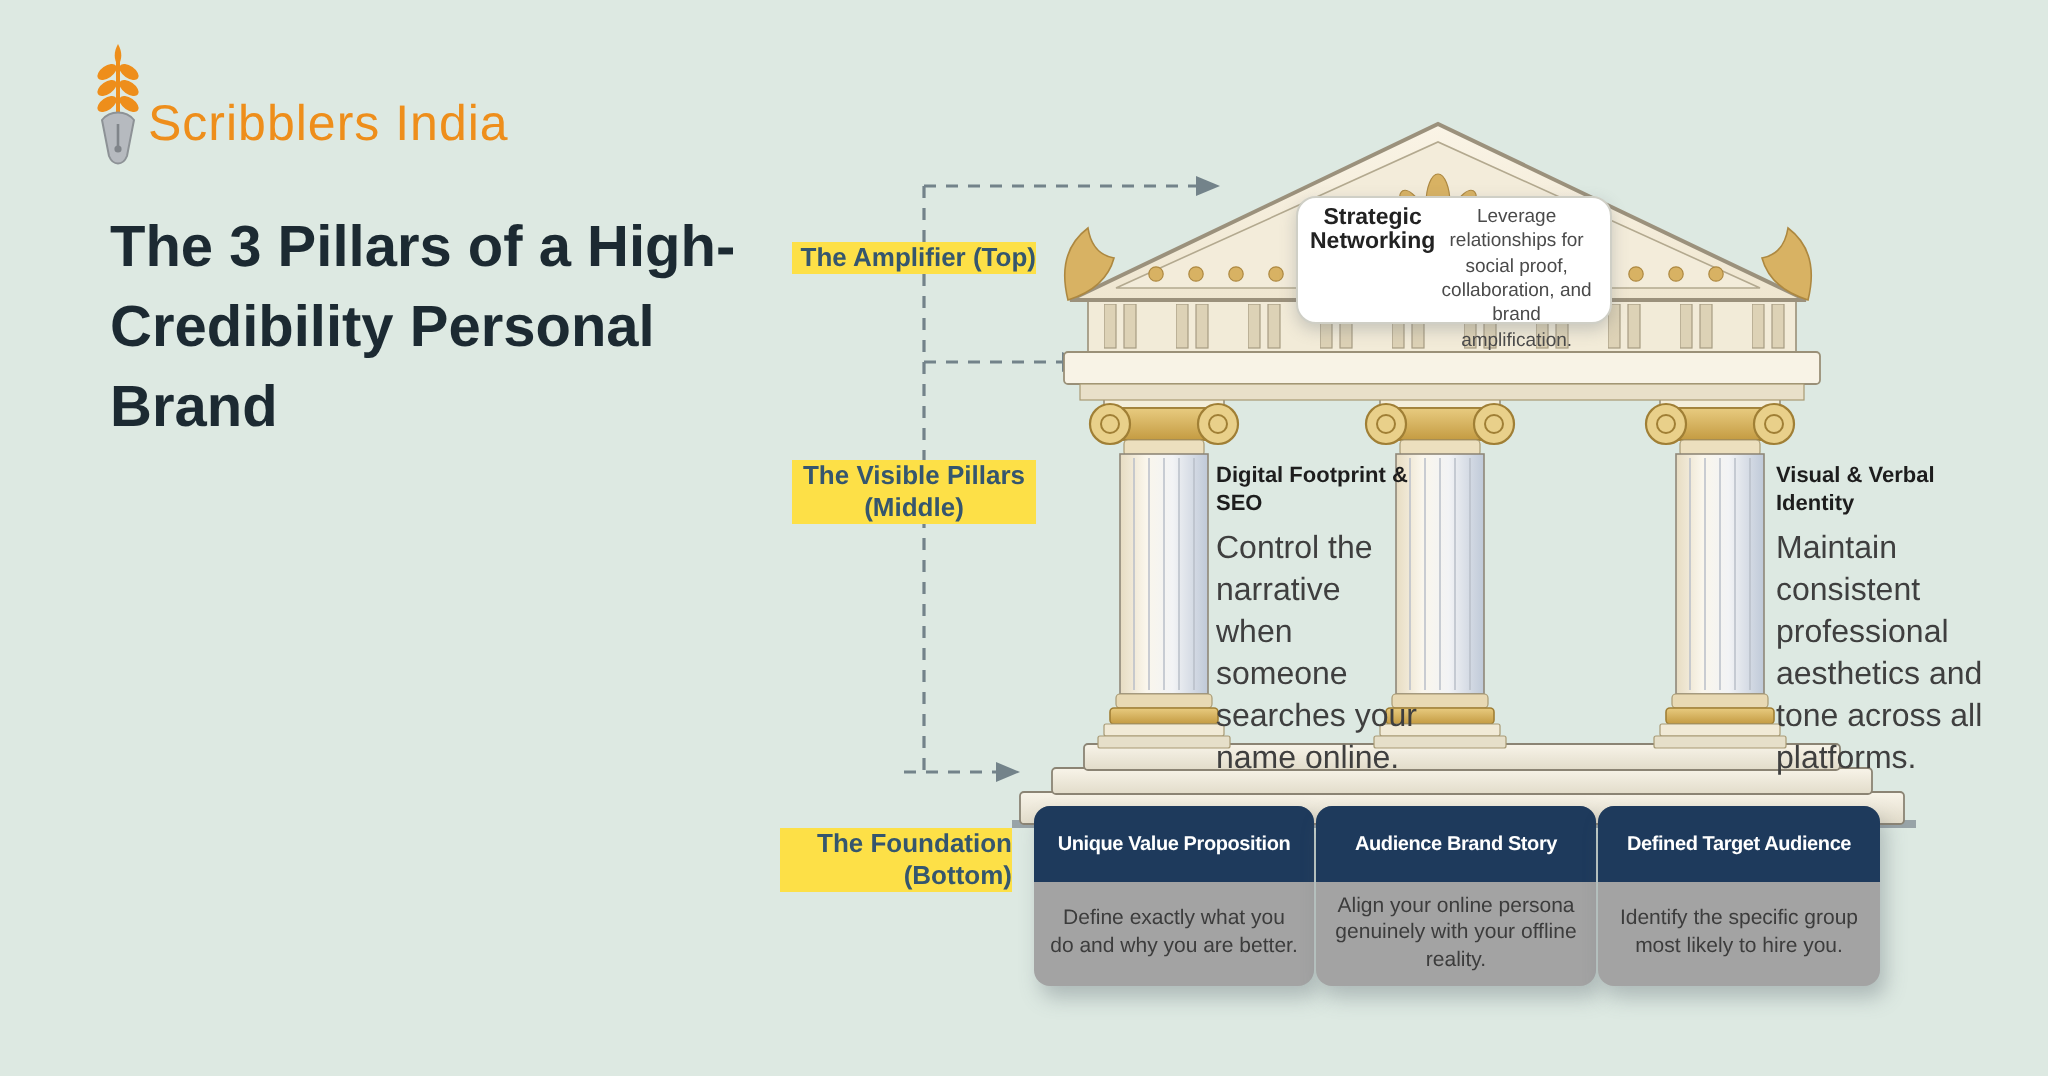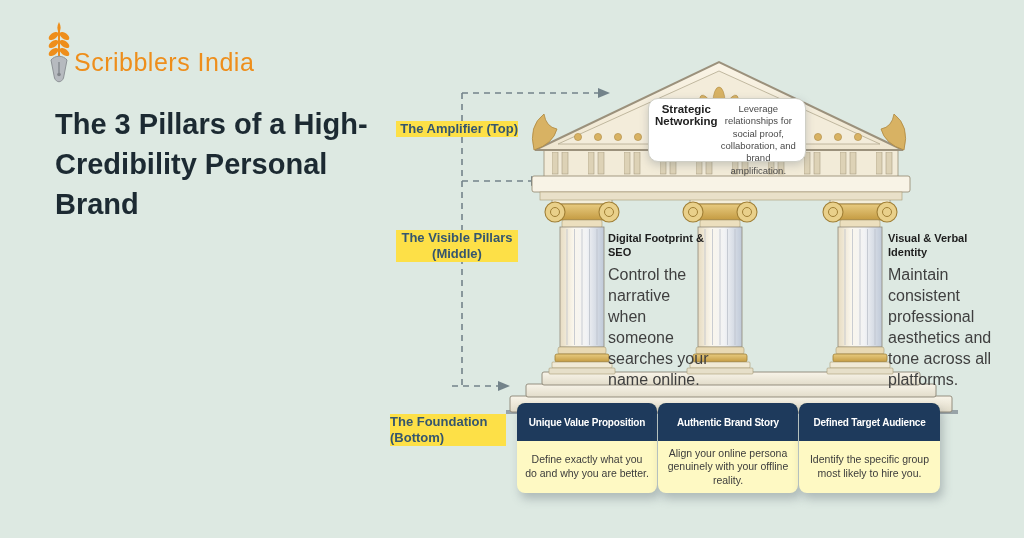--- a/index.html
+++ b/index.html
@@ -26,21 +26,21 @@
   }
 
   
   .lvl-label{
     position:absolute;z-index:3;
     font-size:13px;font-weight:700;color:#35566e;
     line-height:16px;white-space:pre-line;background:#fde047;
   }
   .lvl-top{left:396px;top:121px;width:122px;text-align:right;}
   .lvl-middle{left:396px;top:230px;width:122px;text-align:center;}
-  .lvl-bottom{left:390px;top:414px;width:116px;text-align:left;}
+  .lvl-bottom{left:390px;top:414px;width:116px;text-align:right;}
 
   
   .amp-card{
     position:absolute;left:648px;top:98px;width:158px;height:64px;z-index:3;
     background:#ffffff;border:1px solid #cfcfc6;border-radius:10px;
     box-shadow:0 3px 8px rgba(100,110,120,.30);
     display:flex;flex-direction:row;justify-content:center;
     padding:4px 6px;box-sizing:border-box;text-align:center;
   }
   .amp-title{font-size:11.5px;font-weight:700;color:#222;margin-bottom:2px;}
@@ -50,21 +50,21 @@
   .pillar-text{position:absolute;top:232px;z-index:3;}
   .pt-1{left:608px;width:102px;}
   .pt-2{left:748px;width:96px;}
   .pt-3{left:888px;width:104px;}
   .pillar-title{font-size:11px;font-weight:700;color:#1d1d1d;line-height:1.25;margin-bottom:4px;}
   .pillar-body{font-size:16px;color:#3f3f3f;line-height:1.32;}
 
   
   .f-card{
     position:absolute;top:403px;height:90px;z-index:3;
-    border-radius:8px;background:#fef9c3;
+    border-radius:8px;background:#a3a3a3;
     box-shadow:3px 6px 10px rgba(90,100,110,.35);
     display:flex;flex-direction:column;box-sizing:border-box;
   }
   .fc-1{left:517px;width:140px;}
   .fc-2{left:658px;width:140px;}
   .fc-3{left:799px;width:141px;}
   .f-head{
     height:38px;background:#1e3a5c;border-radius:8px 8px 0 0;
     display:flex;align-items:center;justify-content:center;
     color:#ffffff;font-size:10px;font-weight:700;letter-spacing:-.2px;white-space:nowrap;
@@ -258,21 +258,21 @@
   <div class="pillar-text pt-3">
     <div class="pillar-title">Visual &amp; Verbal Identity</div>
     <div class="pillar-body">Maintain consistent professional aesthetics and tone across all platforms.</div>
   </div>
 
   <div class="f-card fc-1">
     <div class="f-head">Unique Value Proposition</div>
     <div class="f-body">Define exactly what you do and why you are better.</div>
   </div>
   <div class="f-card fc-2">
-    <div class="f-head">Authentic Brand Story</div>
+    <div class="f-head">Audience Brand Story</div>
     <div class="f-body">Align your online persona genuinely with your offline reality.</div>
   </div>
   <div class="f-card fc-3">
     <div class="f-head">Defined Target Audience</div>
     <div class="f-body">Identify the specific group most likely to hire you.</div>
   </div>
 
 </div>
 
 </body></html>

